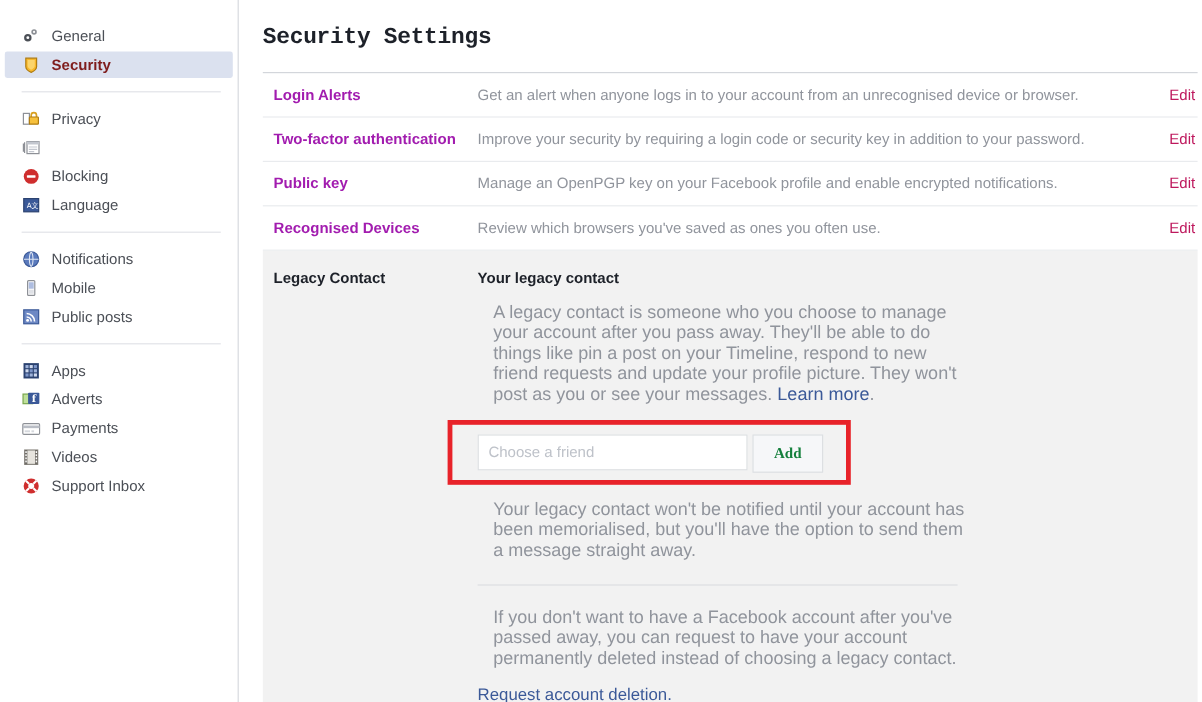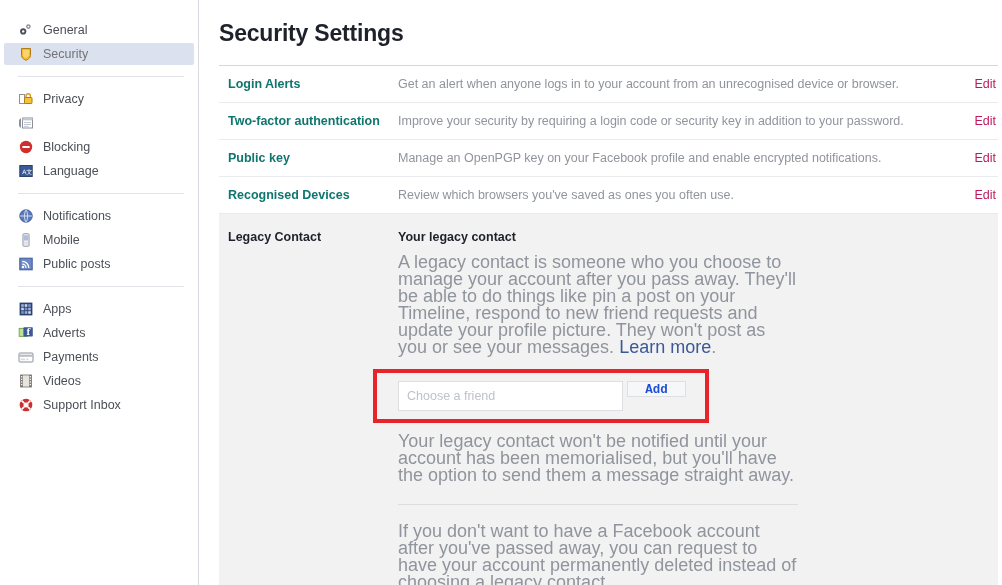--- a/index.html
+++ b/index.html
@@ -43,22 +43,22 @@
     margin: 0 4px;
     font-size: 12.5px;
     color: #4b4f56;
     cursor: pointer;
     border-radius: 2px;
     box-sizing: border-box;
     white-space: nowrap;
   }
   .nav-item.selected {
     background: #dbe1ef;
-    font-weight: normal;
-    color: #737373;
+    font-weight: bold;
+    color: #7f1d1d;
   }
   .nav-ico {
     width: 16px;
     height: 16px;
     margin-right: 9px;
     flex: 0 0 16px;
     position: relative;
     display: inline-block;
   }
   .nav-ico svg { display: block; }
@@ -77,43 +77,44 @@
     background: #ffffff;
     box-sizing: border-box;
   }
   #content {
     position: absolute;
     left: 19px;
     top: 0;
     width: 779px;
   }
   #page-title {
-    font-size: 23px;
+    font-size: 19px;
     font-weight: bold;
     color: #1d2129;
     letter-spacing: -0.2px;
     padding: 20px 0 18px 0;
     margin: 0;
+    font-family: Liberation Mono, monospace;
   }
   .rows {
     border-top: 1px solid #d3d6db;
   }
   .srow {
     display: flex;
     align-items: center;
     height: 37px;
     border-bottom: 1px solid #e9ebee;
     font-size: 12.5px;
     box-sizing: border-box;
   }
   .srow .label {
     width: 179px;
     flex: 0 0 179px;
     font-weight: bold;
-    color: #0f766e;
+    color: #a21caf;
     padding-left: 9px;
     box-sizing: border-box;
   }
   .srow .desc {
     flex: 1 1 auto;
     color: #90949c;
   }
   .srow .edit {
     flex: 0 0 60px;
     text-align: right;
@@ -144,24 +145,24 @@
     padding: 16px 0 0 0;
     position: relative;
   }
   .legacy-head {
     font-size: 12.5px;
     font-weight: bold;
     color: #1d2129;
     margin: 0 0 10px 0;
   }
   .legacy-para {
-    font-size: 18px;
+    font-size: 15px;
     color: #90949c;
     line-height: 17px;
-    margin: 0;
+    margin: 13px;
     max-width: 400px;
   }
   .legacy-para .inline-link {
     color: #3b5998;
     cursor: pointer;
   }
 
   
   .hl-wrap {
     position: relative;
@@ -193,26 +194,26 @@
     font-family: "Liberation Sans", sans-serif;
     font-size: 12.5px;
     color: #1d2129;
     padding: 0 8px;
     box-sizing: border-box;
     outline: none;
   }
   .friend-input::placeholder { color: #bec2c9; }
   .add-btn {
     flex: 0 0 59px;
-    height: 16px;
+    height: 32px;
     margin-left: 4px;
     border: 1px solid #dddfe2;
     background: #f6f7f9;
-    color: #1d4ed8;
-    font-family: Liberation Mono, monospace;
+    color: #15803d;
+    font-family: Liberation Serif, serif;
     font-size: 12.5px;
     font-weight: bold;
     cursor: default;
     box-sizing: border-box;
   }
   .legacy-note {
     margin-top: 10px;
   }
   .legacy-divider {
     height: 1px;

